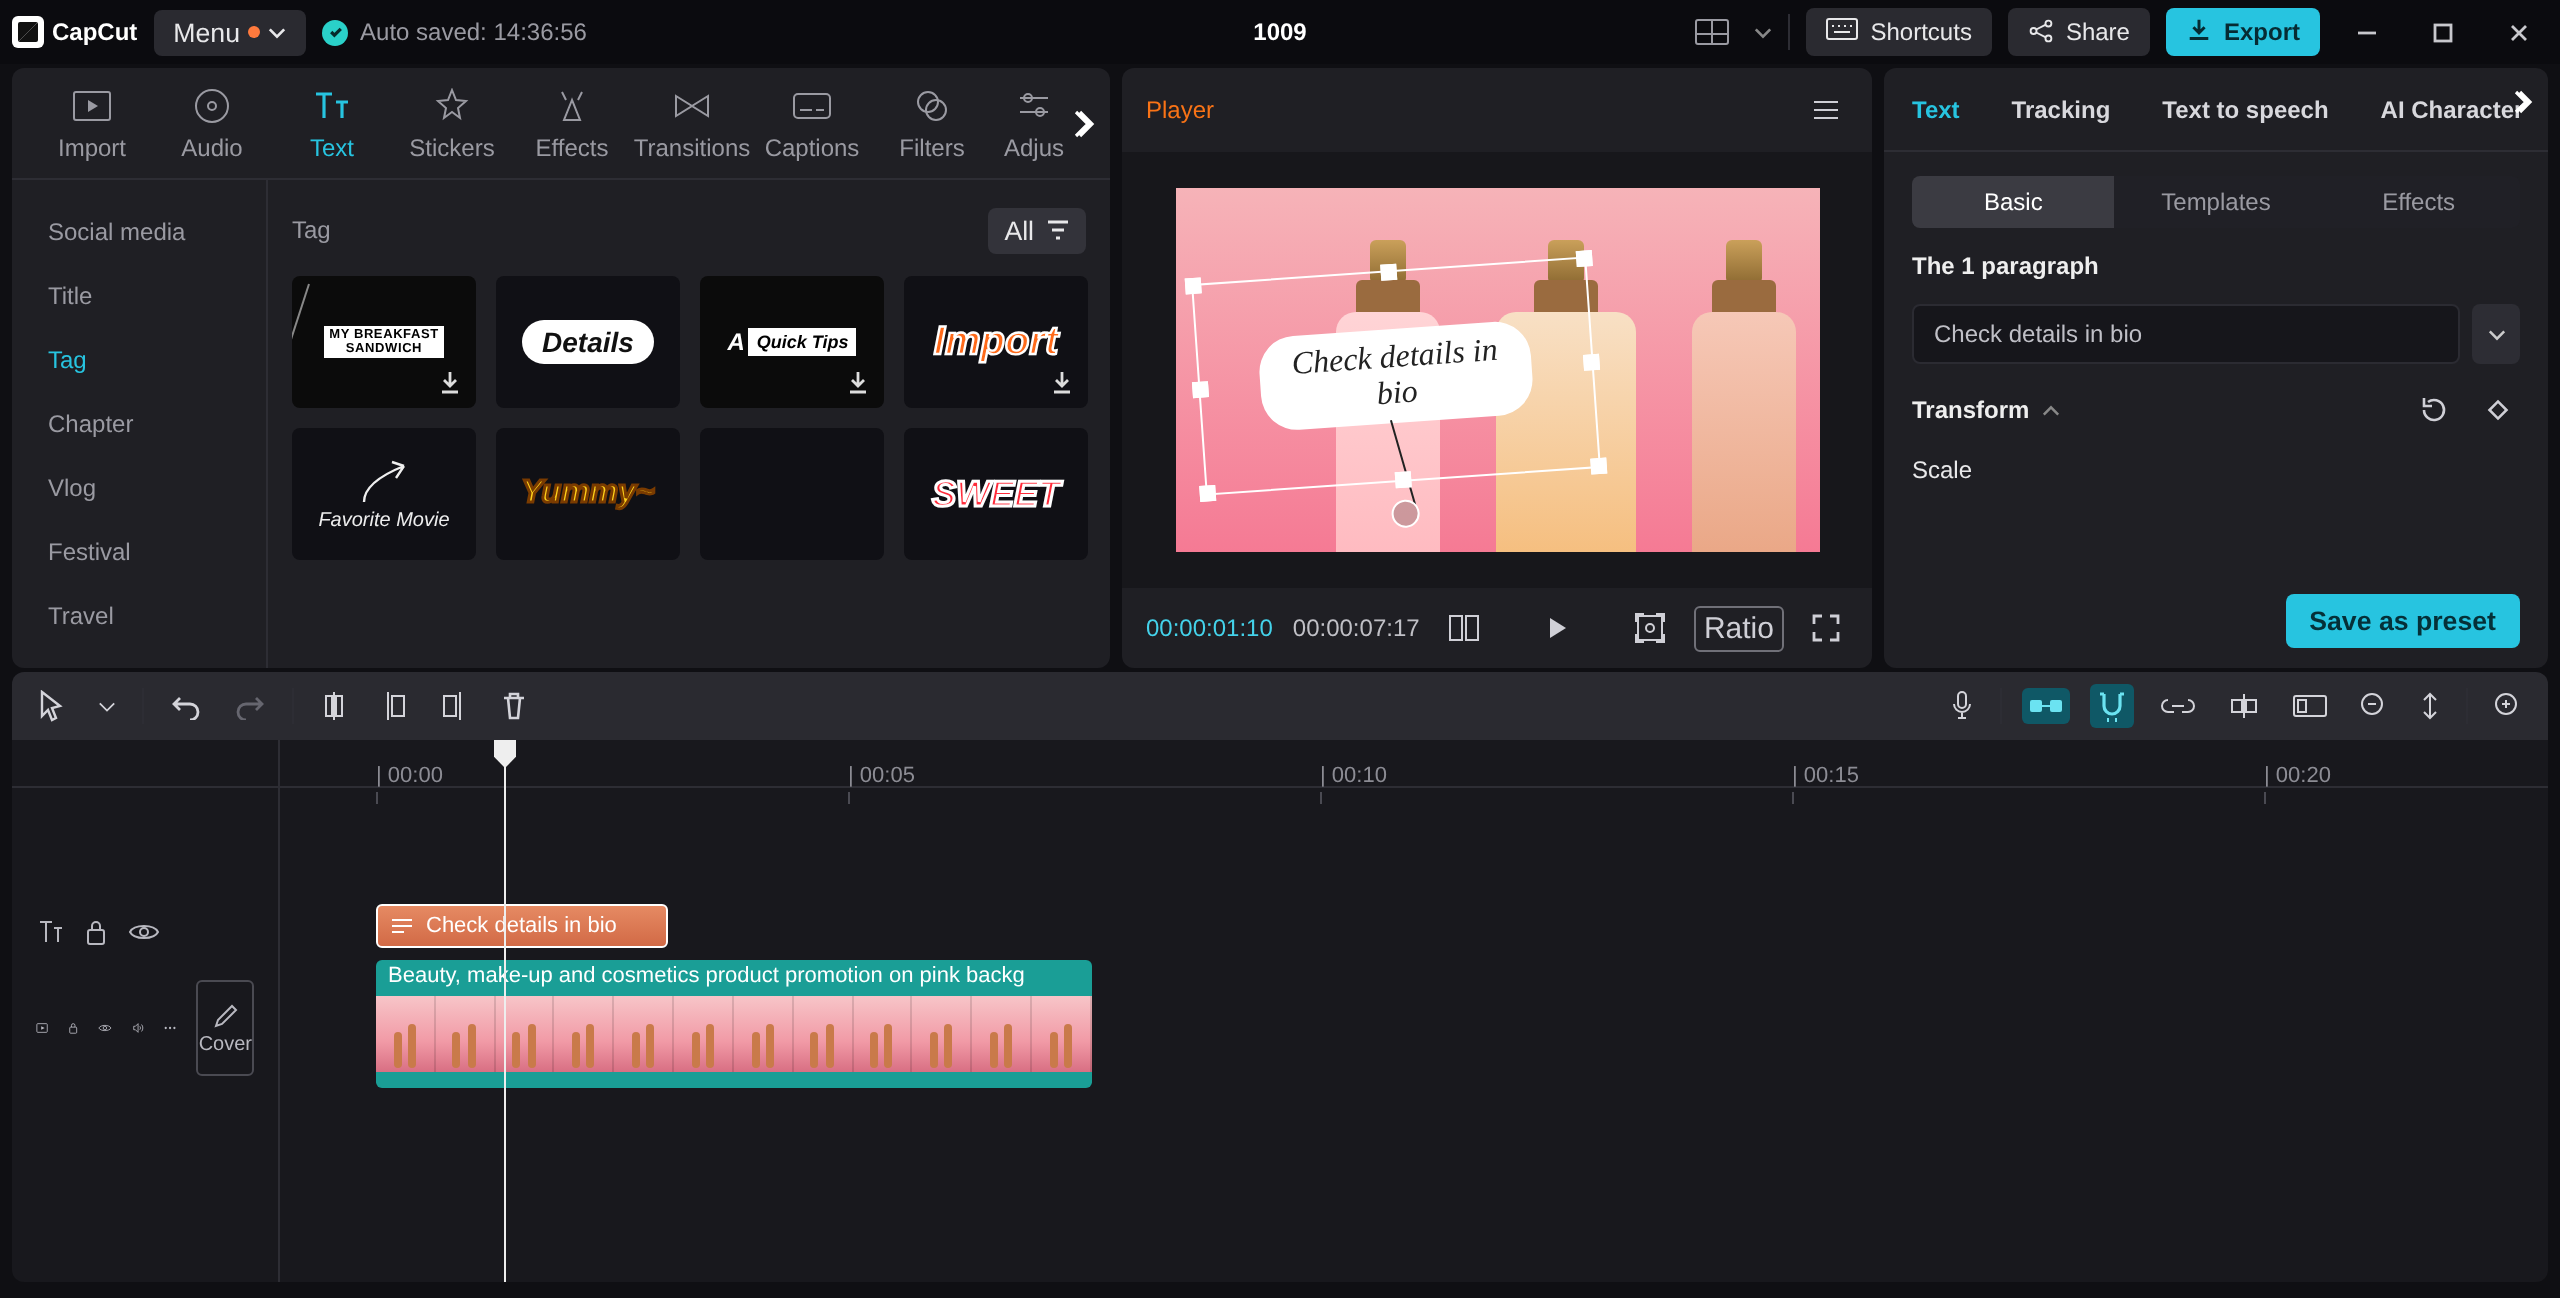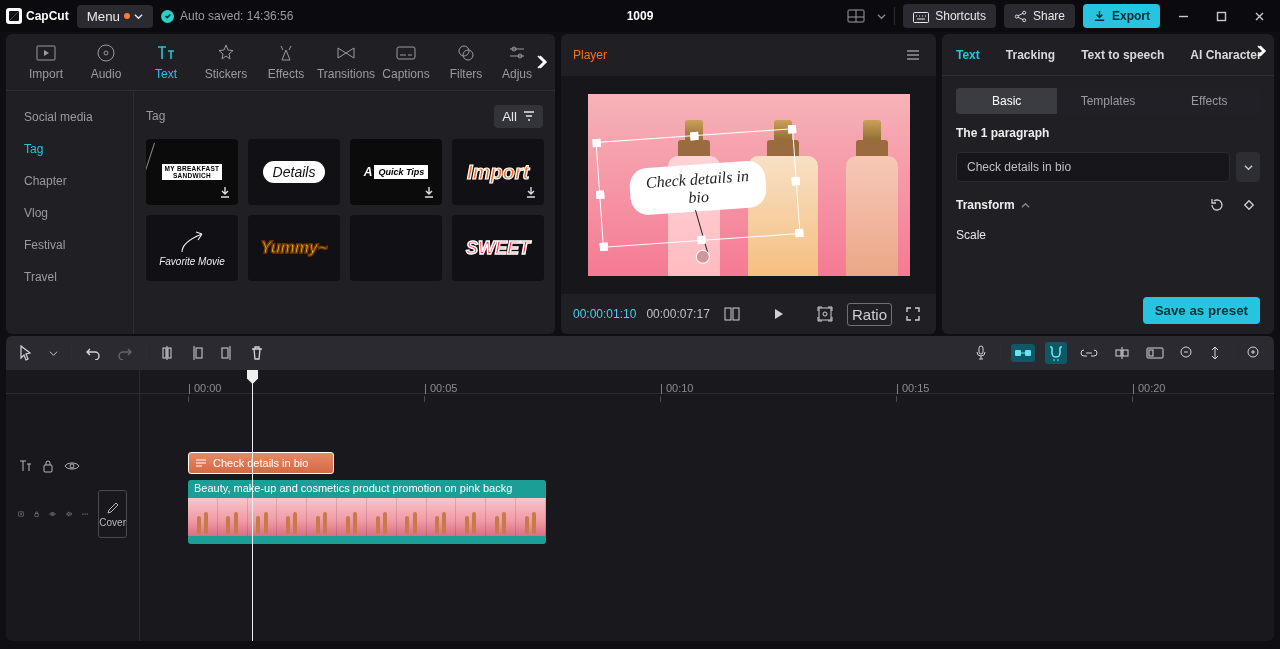--- a/index.html
+++ b/index.html
@@ -26,21 +26,21 @@
   .tb-right{margin-left:auto;}
   .logo{display:flex;align-items:center;gap:4px;font-weight:700;font-size:12px;color:#fff;}
   .logo-mark{width:16px;height:16px;background:#fff;border-radius:3px;position:relative;}
   .logo-mark::before{content:"";position:absolute;inset:3px;background:#111;border-radius:1px;clip-path:polygon(0 0,100% 0,0 100%);} 
   .logo-mark::after{content:"";position:absolute;inset:3px;background:#111;border-radius:1px;clip-path:polygon(100% 100%,100% 0,0 100%);} 
   .menu-btn{background:var(--bg4);border:none;color:var(--text);padding:4px 10px;border-radius:4px;display:flex;align-items:center;gap:4px;cursor:pointer;}
   .dot{width:6px;height:6px;border-radius:50%;background:var(--orange);}
   .autosave{color:var(--muted);display:flex;align-items:center;gap:6px;}
   .check-ic{width:13px;height:13px;border-radius:50%;background:var(--accent2);display:flex;align-items:center;justify-content:center;}
   .project-title{position:absolute;left:50%;transform:translateX(-50%);font-weight:600;color:#fff;}
-  .tb-btn{background:var(--bg4);border:none;color:var(--text);padding:5px 10px;border-radius:4px;display:flex;align-items:flex-end;gap:6px;cursor:pointer;font-size:12px;}
+  .tb-btn{background:var(--bg4);border:none;color:var(--text);padding:5px 10px;border-radius:4px;display:flex;align-items:flex-start;gap:6px;cursor:pointer;font-size:12px;}
   .tb-icbtn{background:transparent;border:none;color:var(--muted);padding:4px;cursor:pointer;}
   .export-btn{background:var(--accent);color:#062b33;font-weight:600;}
   .vdiv{width:1px;height:18px;background:var(--border);}
   .win-btn{width:30px;height:28px;display:flex;align-items:center;justify-content:center;color:#c8c8cd;cursor:pointer;}
 
   
   .main-row{display:flex;height:302px;padding:2px 6px 0 6px;gap:6px;}
 
   
   .left-panel{width:549px;background:var(--bg3);border-radius:6px;display:flex;flex-direction:column;overflow:hidden;}
@@ -56,21 +56,21 @@
   .left-content{flex:1;display:flex;flex-direction:column;padding:8px 12px;overflow:hidden;}
   .lc-head{display:flex;align-items:center;justify-content:space-between;height:34px;}
   .tag-heading{color:var(--muted);}
   .all-btn{background:var(--bg5);border:none;color:var(--text);padding:4px 8px;border-radius:4px;display:flex;align-items:center;gap:6px;cursor:pointer;}
   .thumbs{display:grid;grid-template-columns:repeat(4,92px);gap:10px;margin-top:6px;}
   .thumb{width:92px;height:66px;background:#101015;border-radius:4px;position:relative;display:flex;align-items:center;justify-content:center;overflow:hidden;cursor:pointer;}
   .thumb .dl{position:absolute;right:4px;bottom:4px;width:16px;height:16px;color:#ddd;}
   .th-breakfast{background:#0b0b0b;}
   .th-breakfast .bf-line{position:absolute;left:8px;top:4px;bottom:6px;width:1px;background:#888;transform:rotate(18deg);transform-origin:top;}
   .th-breakfast .bf-lab{background:#fff;color:#000;font-size:6.5px;font-weight:700;padding:1px 3px;text-align:center;line-height:1.1;letter-spacing:.3px;}
-  .th-details .pill{background:#fff;color:#111;font-style:italic;font-weight:400;font-size:14px;padding:3px 10px;border-radius:12px;text-align:center;}
+  .th-details .pill{background:#fff;color:#111;font-style:italic;font-weight:700;font-size:14px;padding:3px 10px;border-radius:12px;text-align:center;}
   .th-quicktips{background:#0b0b0b;}
   .th-quicktips .qt{background:#fff;color:#000;font-size:9px;font-weight:700;font-style:italic;padding:2px 4px;}
   .th-spicy .sp{color:#ff6a1a;font-weight:900;font-size:20px;font-style:italic;-webkit-text-stroke:1.2px #fff;text-shadow:0 0 0 #fff;}
   .th-favorite{color:#eee;font-size:10px;font-style:italic;}
   .th-favorite svg{margin-bottom:2px;}
   .th-yummy .ym{color:#ffd21a;font-weight:900;font-size:16px;font-style:italic;-webkit-text-stroke:1.5px #7a3b00;}
   .th-sweet .sw{color:#ff2b3a;font-weight:900;font-size:18px;font-style:italic;-webkit-text-stroke:1.5px #fff;}
 
   
   .player-panel{width:375px;background:var(--bg3);border-radius:6px;display:flex;flex-direction:column;overflow:hidden;}
@@ -331,20 +331,21 @@
         </div>
       <div class="more-arrow">
           <svg width="16" height="16" viewBox="0 0 16 16">
             <path d="M5 2l6 6-6 6M3 2l6 6-6 6" fill="none" stroke="currentColor" stroke-width="1.6"></path>
           </svg>
         </div>
     </div>
     <div class="left-body">
       <div class="left-cats">
         <div class="cat">Social media</div>
+        <div class="cat">Title</div>
         <div class="cat active">Tag</div>
         <div class="cat">Chapter</div>
         <div class="cat">Vlog</div>
         <div class="cat">Festival</div>
         <div class="cat">Travel</div>
       </div>
       <div class="left-content">
         <div class="lc-head">
           <span class="tag-heading">Tag</span>
           <button class="all-btn">

